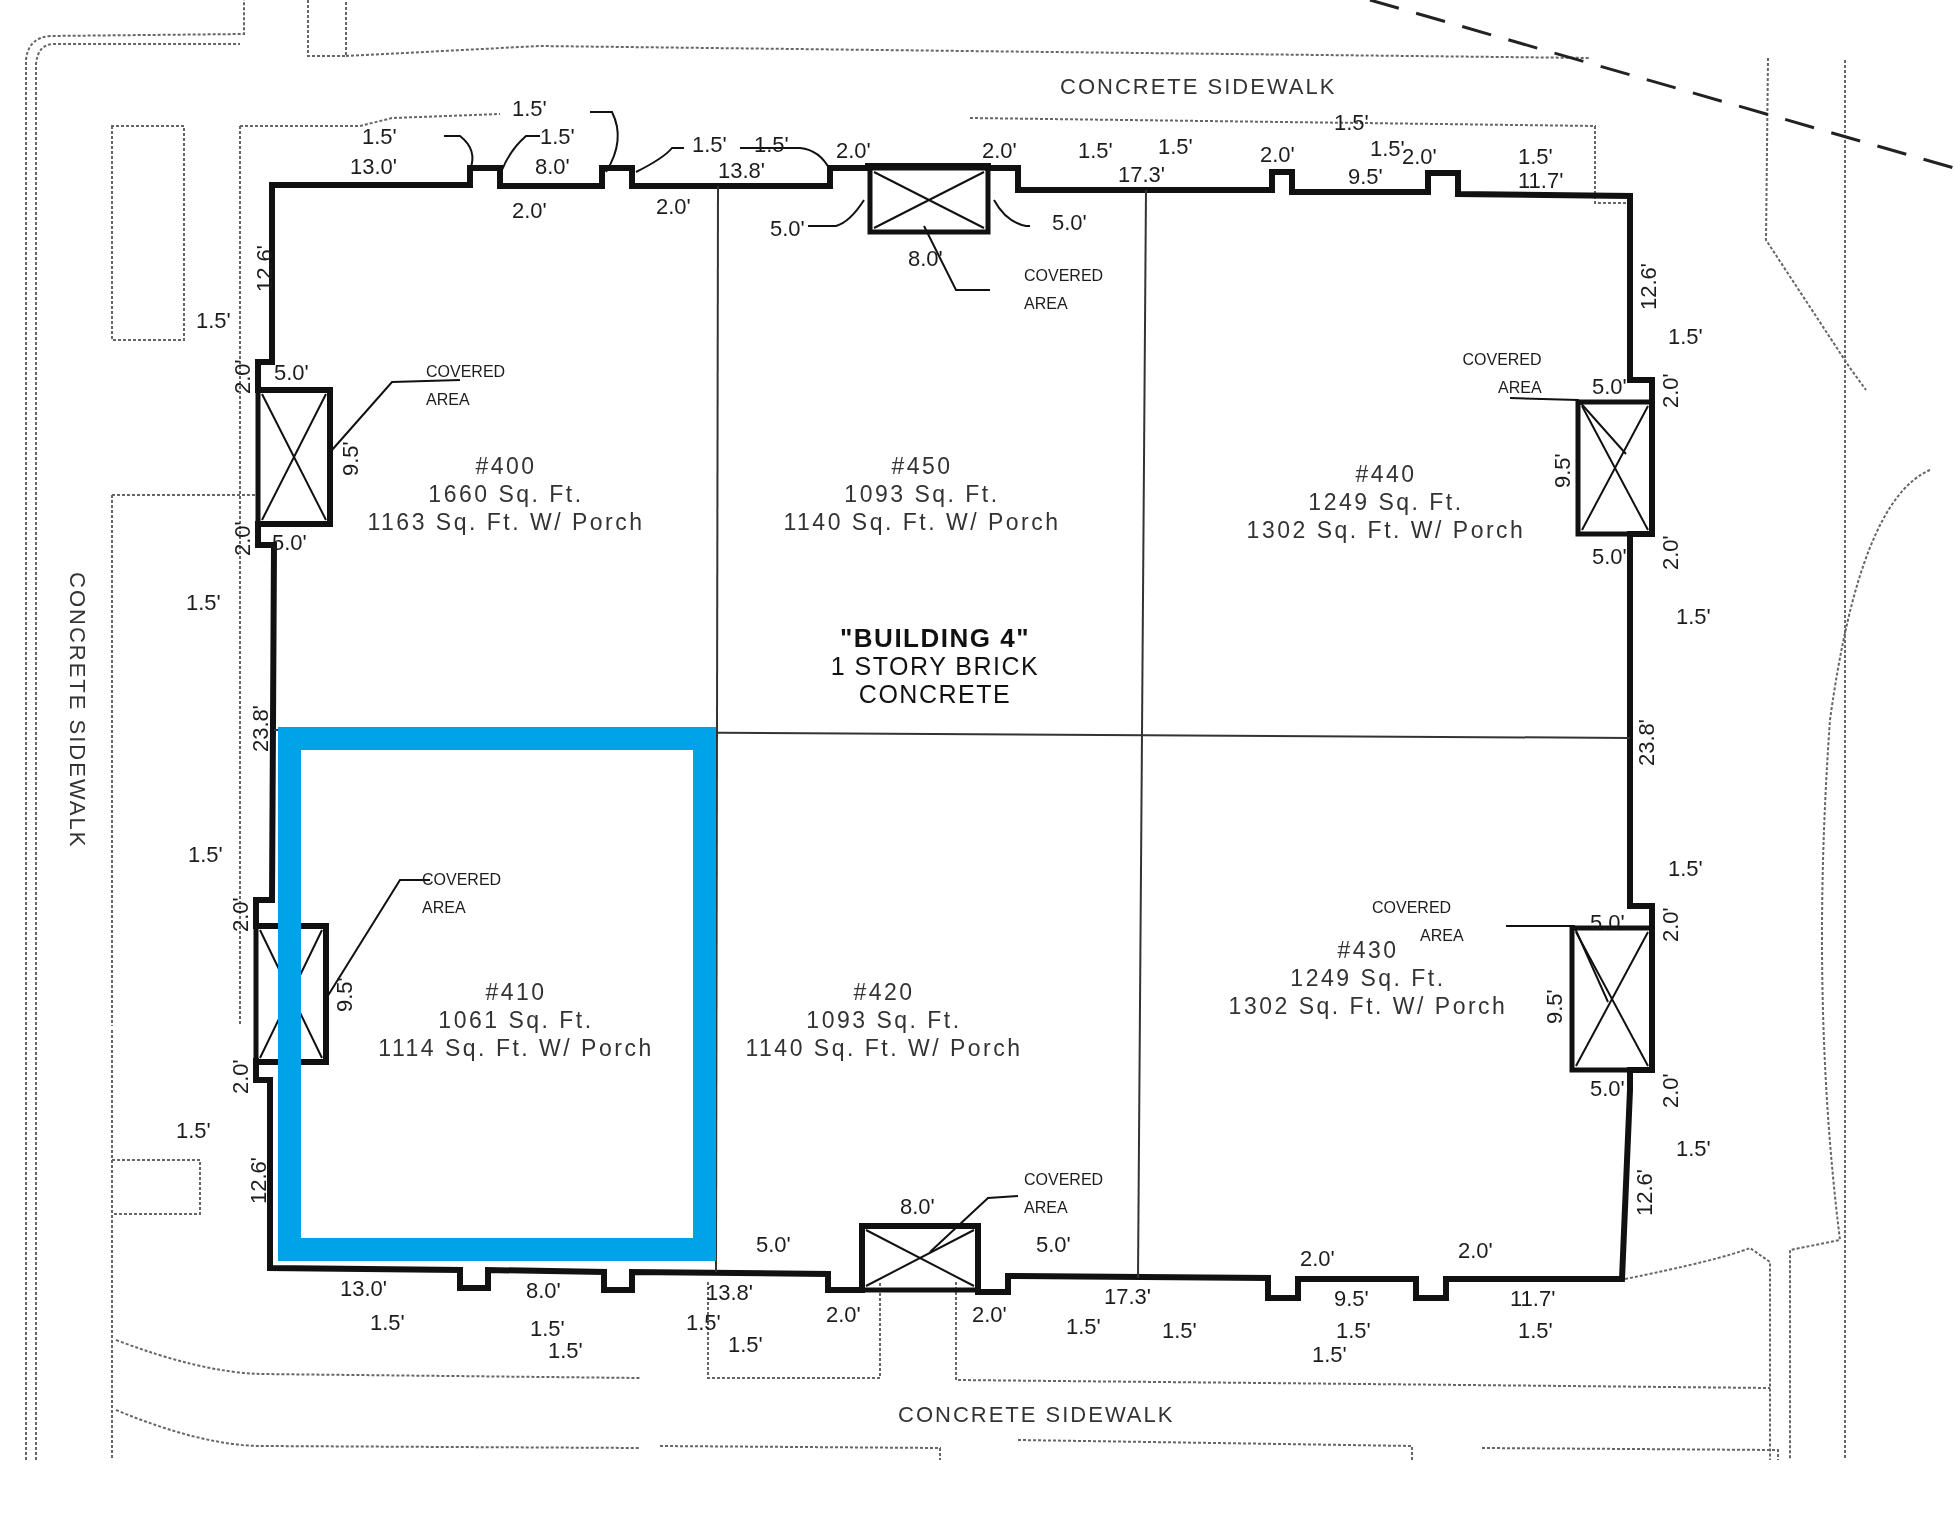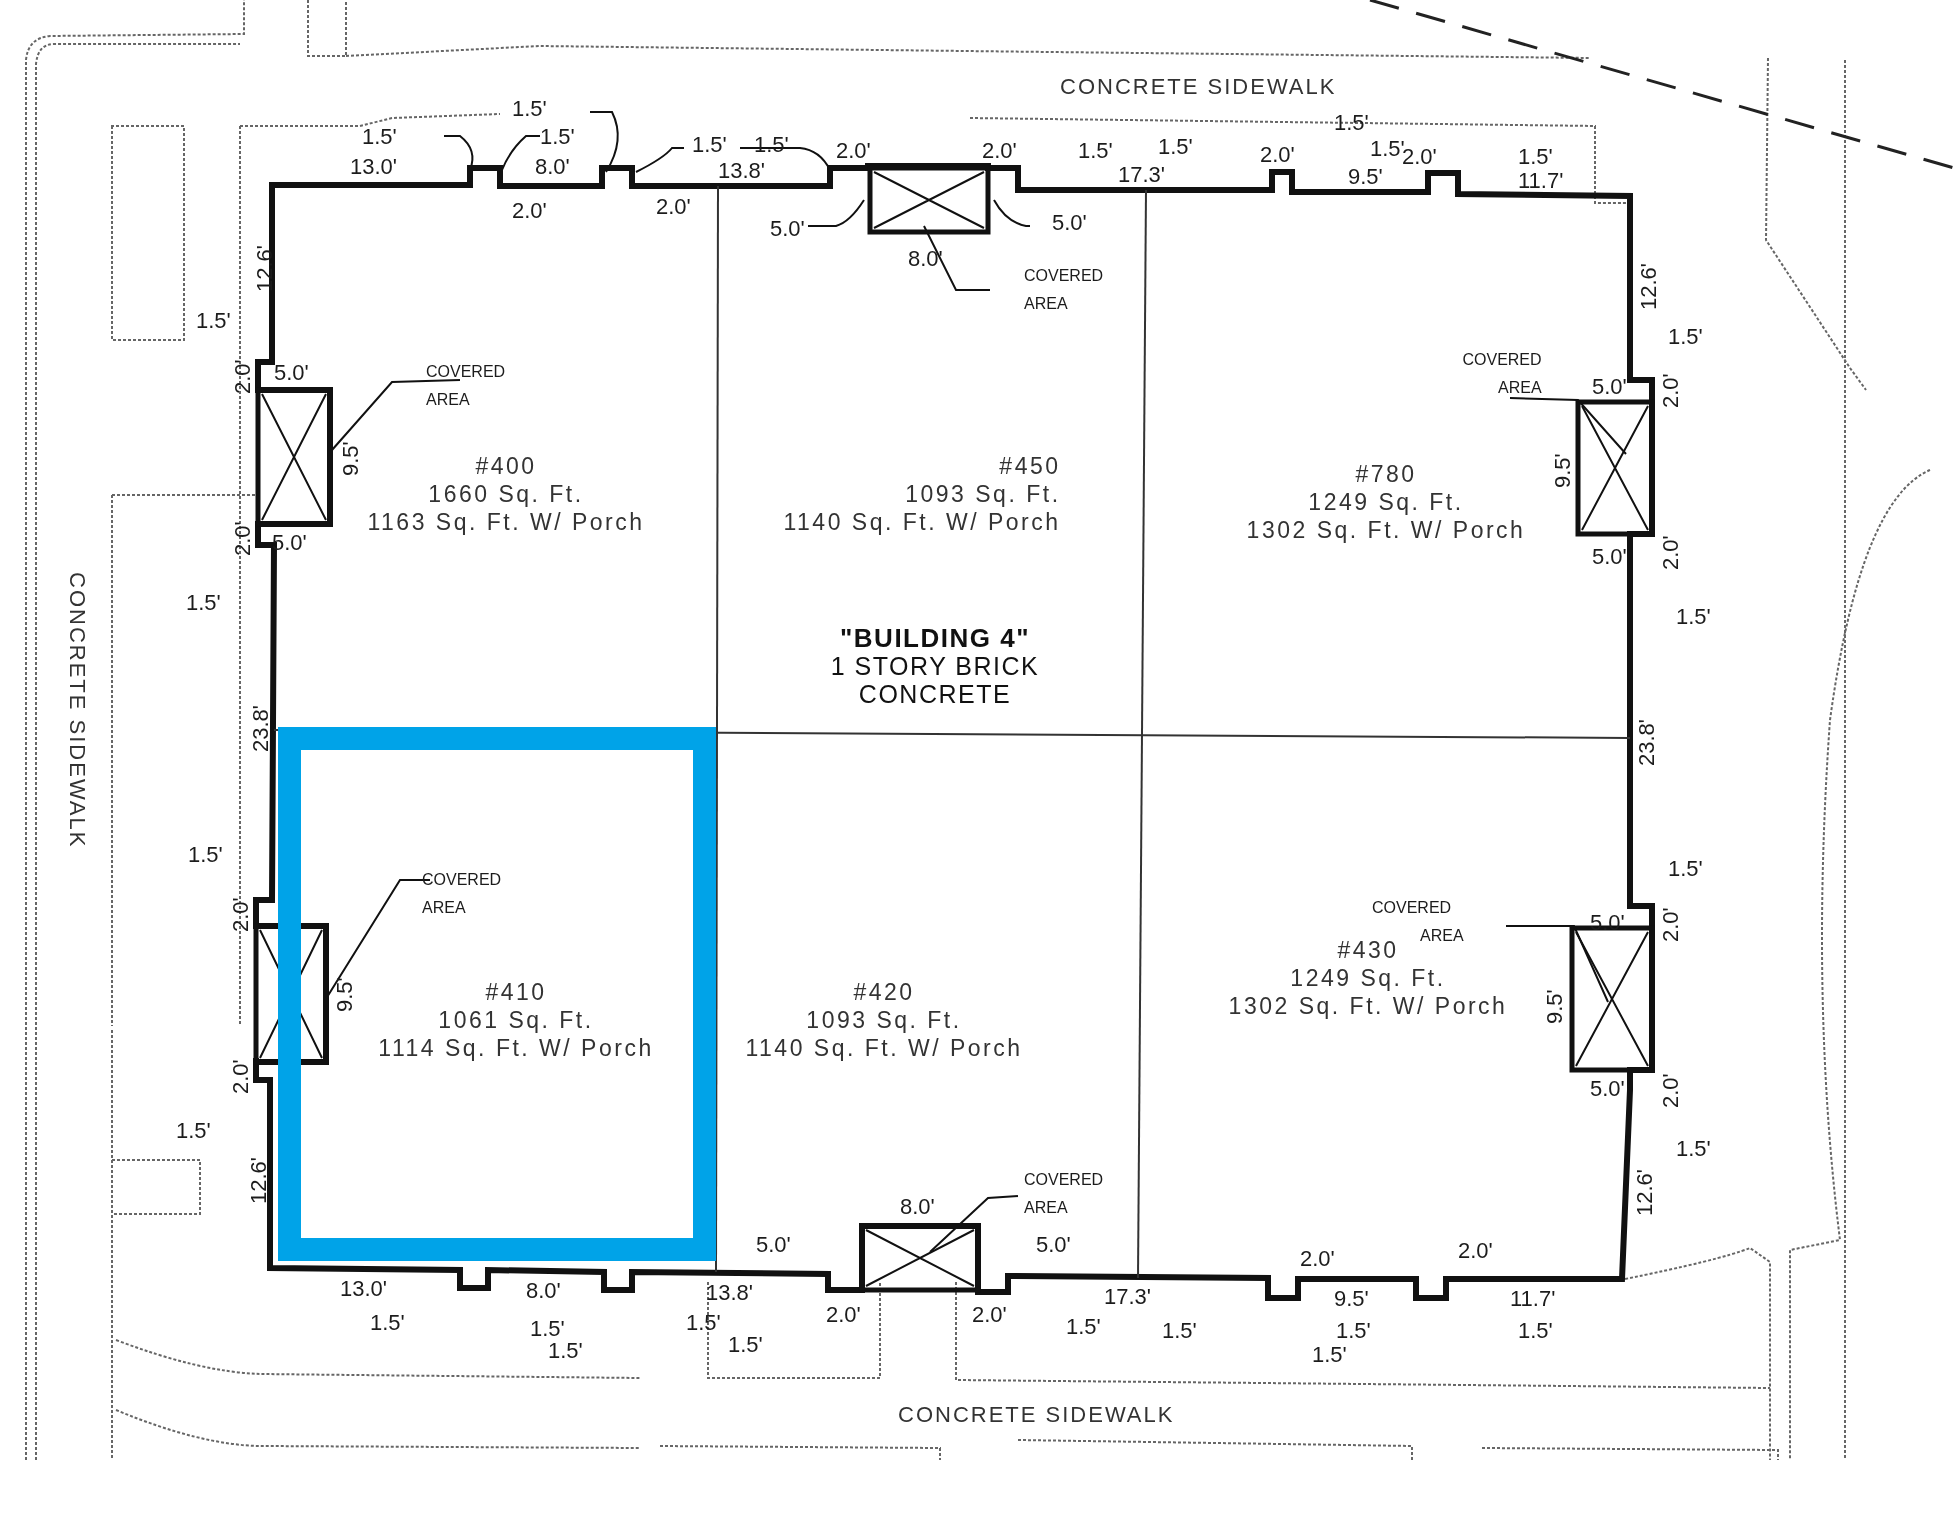--- a/index.html
+++ b/index.html
@@ -102,27 +102,27 @@
   <div class="t">"BUILDING 4"</div>
   <div>1 STORY BRICK</div>
   <div>CONCRETE</div>
 </div>
 
 <div class="unit" style="left:506px;top:452px;">
   <div>#400</div>
   <div>1660 Sq. Ft.</div>
   <div>1163 Sq. Ft. W/ Porch</div>
 </div>
-<div class="unit" style="left:922px;top:452px;text-align:right;">
+<div class="unit" style="left:922px;top:452px;">
   <div>#450</div>
   <div>1093 Sq. Ft.</div>
   <div>1140 Sq. Ft. W/ Porch</div>
 </div>
 <div class="unit" style="left:1386px;top:460px;">
-  <div>#780</div>
+  <div>#440</div>
   <div>1249 Sq. Ft.</div>
   <div>1302 Sq. Ft. W/ Porch</div>
 </div>
 <div class="unit" style="left:516px;top:978px;">
   <div>#410</div>
   <div>1061 Sq. Ft.</div>
   <div>1114 Sq. Ft. W/ Porch</div>
 </div>
 <div class="unit" style="left:884px;top:978px;">
   <div>#420</div>

